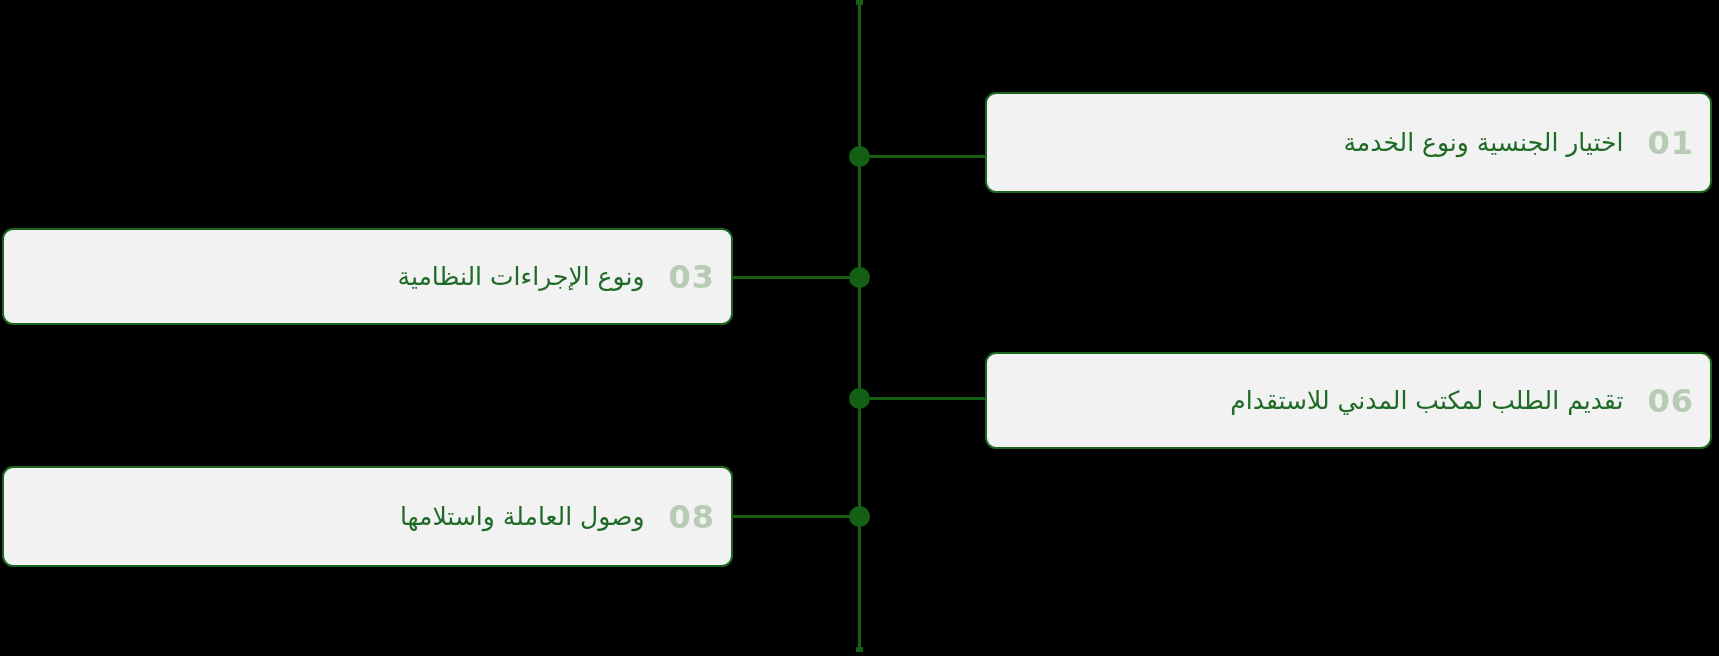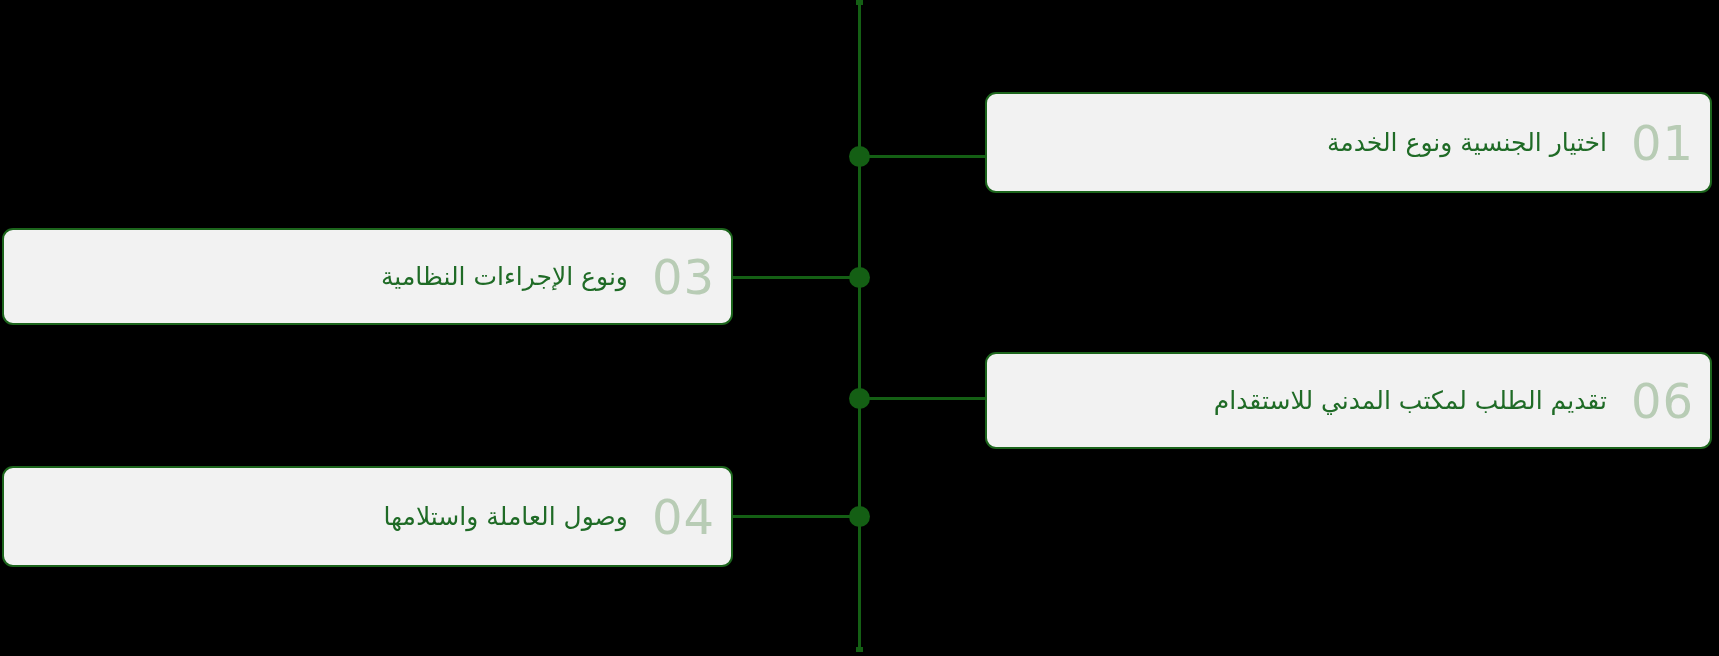--- a/index.html
+++ b/index.html
@@ -51,22 +51,22 @@
     border: 2px solid var(--box-border, #1c651c);
     border-radius: 11px;
     display: flex;
     align-items: center;
     direction: rtl;
     padding: 0 16px;
     column-gap: 24px;
   }
   .step .num {
     color: var(--num, #b8ccb5);
-    font-size: 48px;
-    font-weight: normal;
+    font-size: 32px;
+    font-weight: bold;
     line-height: 1;
     letter-spacing: 1px;
     flex: 0 0 auto;
   }
   .step .label {
     color: var(--text, #1f6b26);
     font-size: 25px;
     line-height: 1.35;
     white-space: nowrap;
   }
@@ -99,17 +99,17 @@
     <span class="num">03</span>
     <span class="label">ونوع الإجراءات النظامية</span>
   </div>
 
   <div class="step" style="left:985px; top:352px; width:727px; height:97px;">
     <span class="num">06</span>
     <span class="label">تقديم الطلب لمكتب المدني للاستقدام</span>
   </div>
 
   <div class="step" style="left:2px; top:466px; width:731px; height:101px;">
-    <span class="num">04</span>
+    <span class="num">08</span>
     <span class="label">وصول العاملة واستلامها</span>
   </div>
 
 </div>
 
 </body></html>

